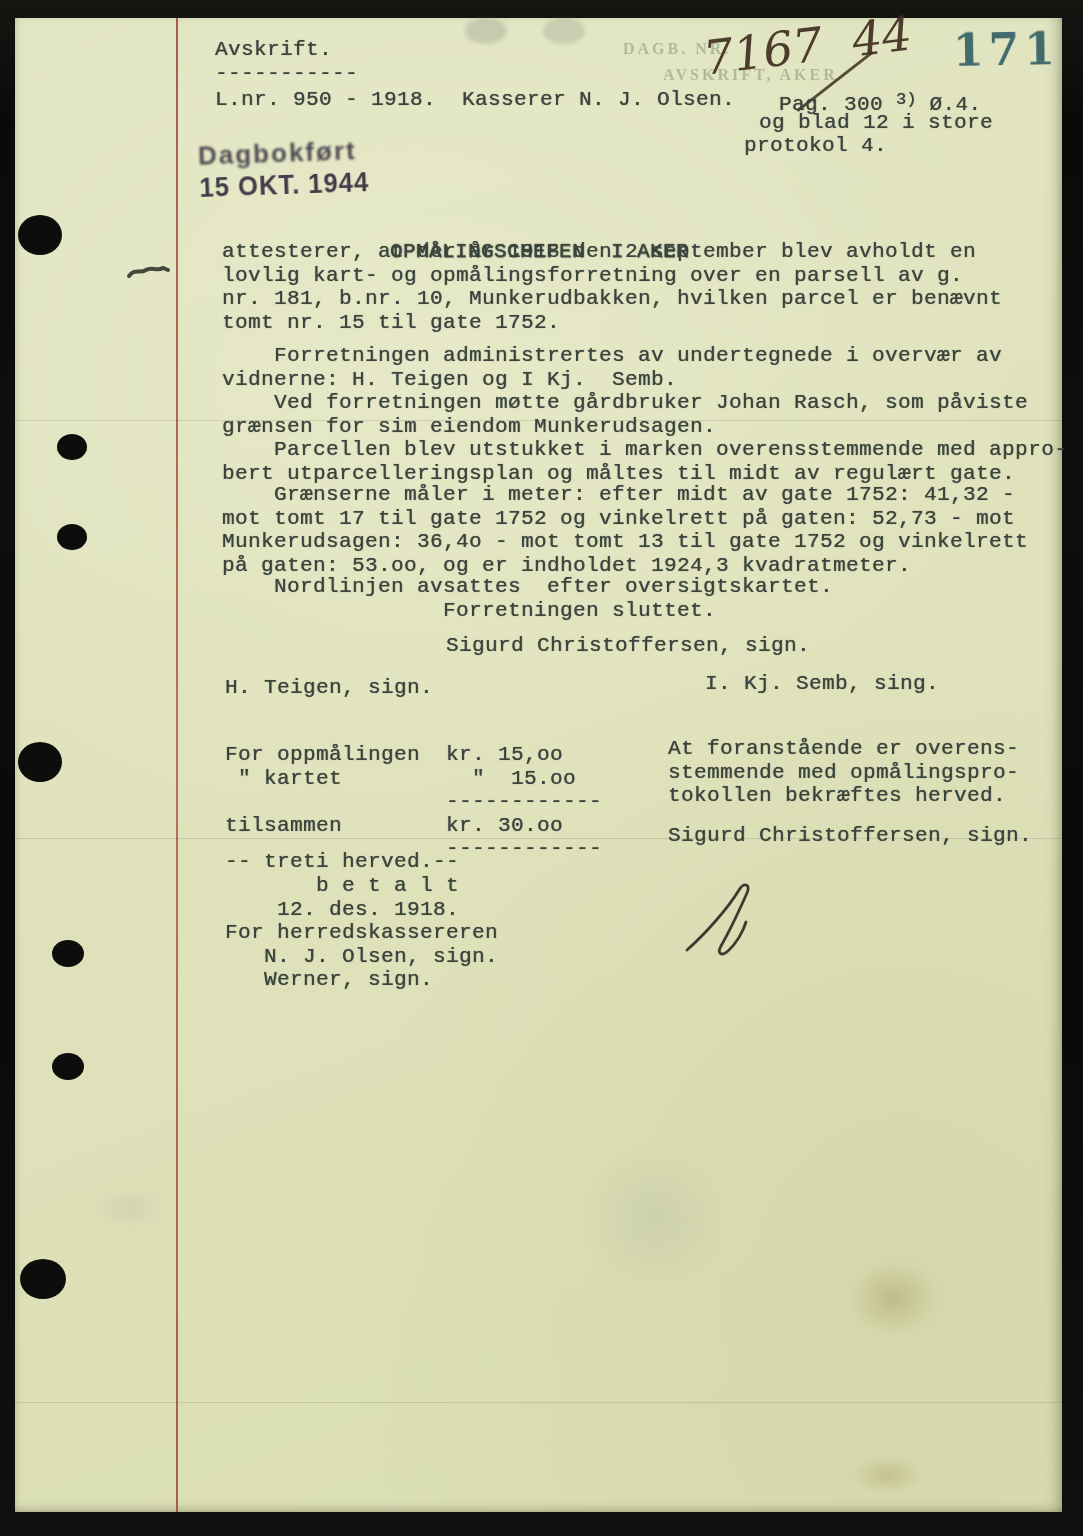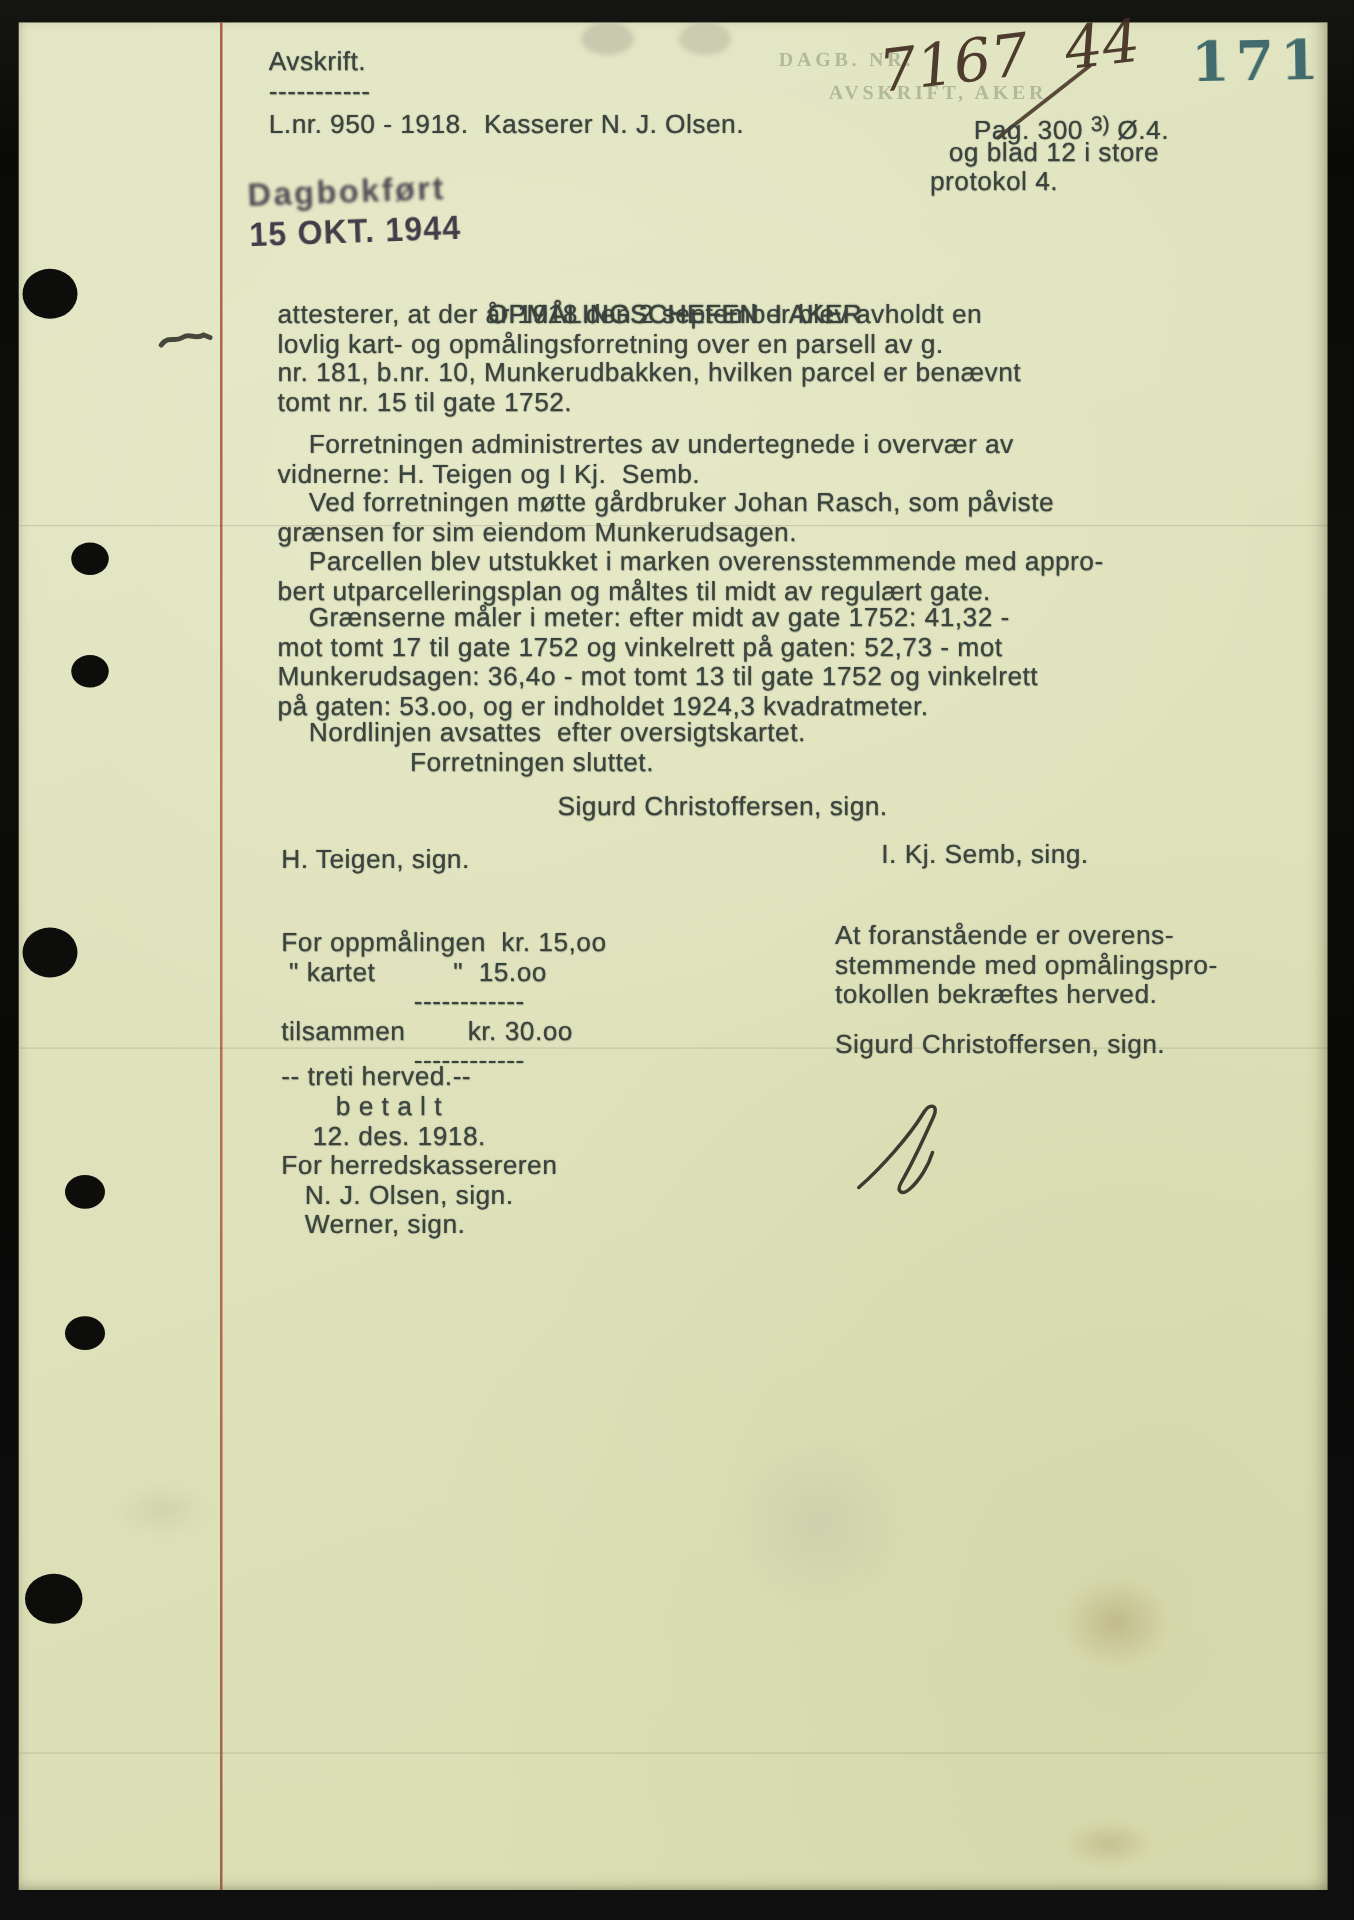--- a/index.html
+++ b/index.html
@@ -23,21 +23,21 @@
       inset -10px 0 14px -8px rgba(70,70,45,.45),
       inset 0 -8px 12px -8px rgba(70,70,45,.40),
       inset 6px 0 10px -8px rgba(70,70,45,.35);
   }
   .margin-line{position:absolute;left:161px;top:0;width:2px;height:100%;
     background:linear-gradient(180deg,rgba(158,70,51,.85),rgba(170,74,50,.75) 50%,rgba(150,66,48,.8));}
   .crease{position:absolute;left:0;width:100%;height:1px;background:rgba(95,95,70,.18);}
   .hole{position:absolute;background:#0d0d0c;border-radius:50%;}
   .tw{
     position:absolute;
-    font-family:Liberation Sans, sans-serif;
+    font-family:Liberation Mono, monospace;
     font-size:21px;line-height:23.5px;letter-spacing:.4px;
     color:#3a433d;white-space:pre;
     text-shadow:0 0 1px rgba(55,65,58,.65), .4px .4px .6px rgba(55,65,58,.35);
   }
   .tw-bold{text-shadow:0 0 1.4px rgba(45,55,48,.9), .5px .5px .8px rgba(45,55,48,.5);margin-top:44px;}
   .sup{font-size:17px;vertical-align:6px;letter-spacing:0;}
   .stamp-faint{
     position:absolute;font-family:Liberation Serif, serif;font-weight:bold;
     color:rgba(138,148,122,.55);letter-spacing:3px;filter:blur(.4px);white-space:pre;
   }

